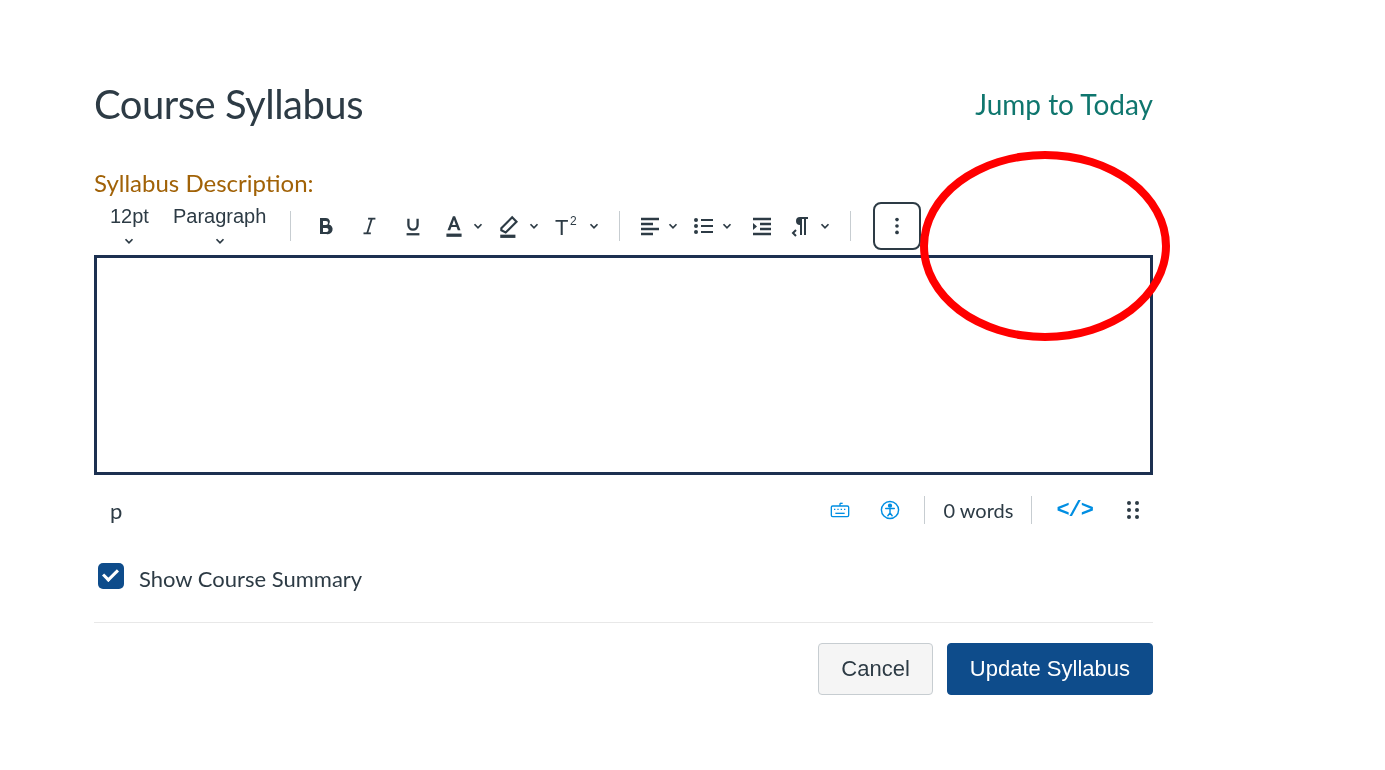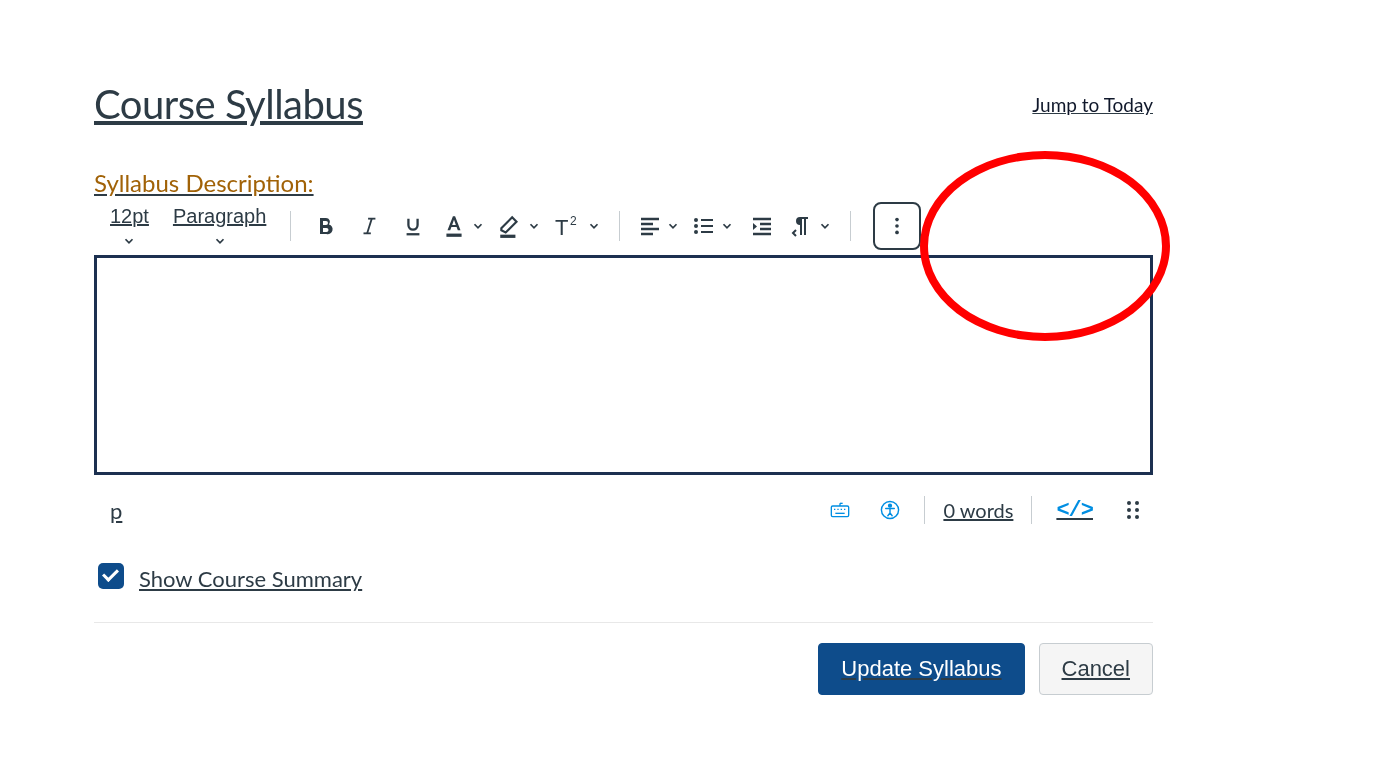--- a/index.html
+++ b/index.html
@@ -8,38 +8,37 @@
     padding: 0;
     font-family: "Lato", "Helvetica Neue", Helvetica, Arial, sans-serif;
     background: #fff;
     color: #2d3b45;
   }
   .page {
     width: 1247px;
     height: 770px;
     position: relative;
     padding: 80px 94px 30px 94px;
-    text-decoration: underline;
   }
   .header-row {
     display: flex;
     align-items: center;
     justify-content: space-between;
     margin-bottom: 40px;
   }
   h1.page-title {
     margin: 0;
     font-size: 40px;
     font-weight: 400;
     color: #2d3b45;
     letter-spacing: -0.5px;
   }
   .jump-link {
-    color: #0f172a;
-    font-size: 19px;
+    color: #0f766e;
+    font-size: 28px;
     text-decoration: none;
     cursor: pointer;
   }
   .field-label {
     font-size: 24px;
     color: #a16207;
     margin-bottom: 2px;
   }
   
   .toolbar {
@@ -426,20 +425,20 @@
   
   <div class="check-row">
     <input type="checkbox" class="chk" checked="" style="">
     <span class="check-label">Show Course Summary</span>
   </div>
 
   <hr class="divider">
 
   
   <div class="footer">
+    <button class="btn btn-default">Cancel</button>
     <button class="btn btn-primary">Update Syllabus</button>
-    <button class="btn btn-default">Cancel</button>
   </div>
 
   
   <div class="annotation-circle" style="left:920px; top:151px; width:250px; height:190px;"></div>
 
 </div>
 
 </body></html>

